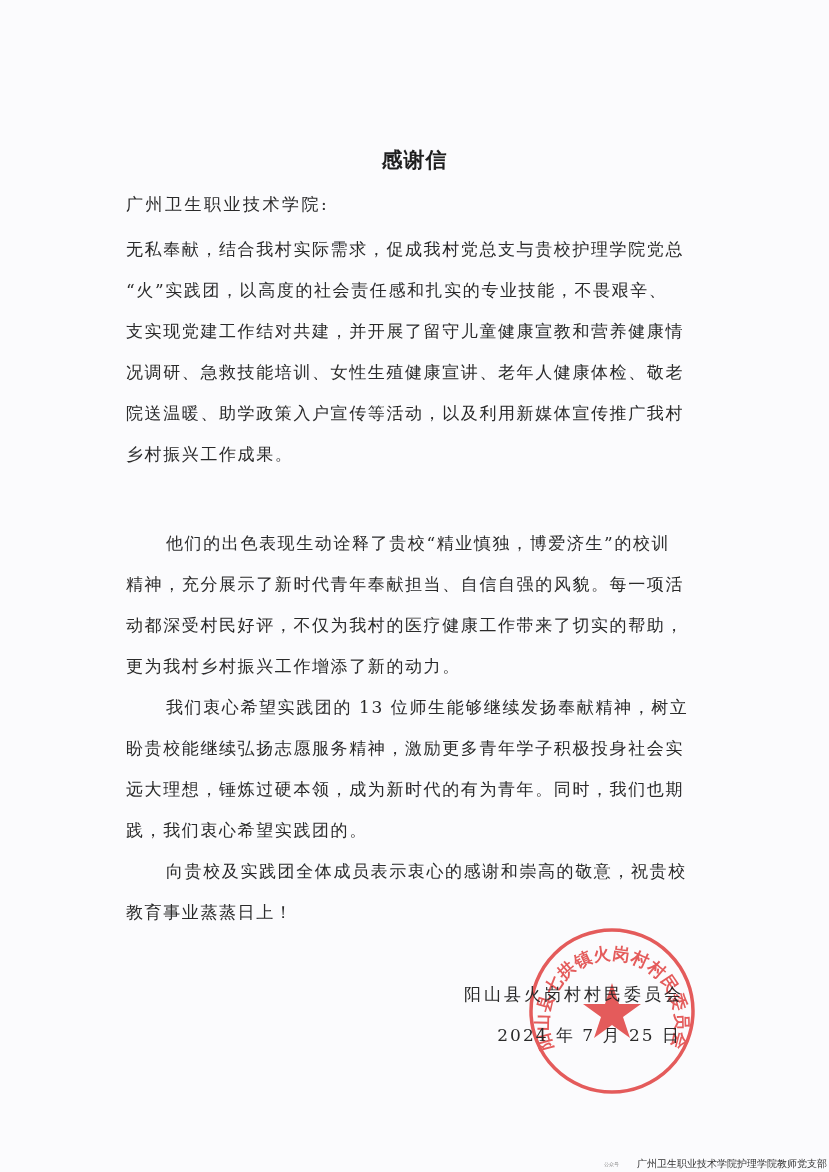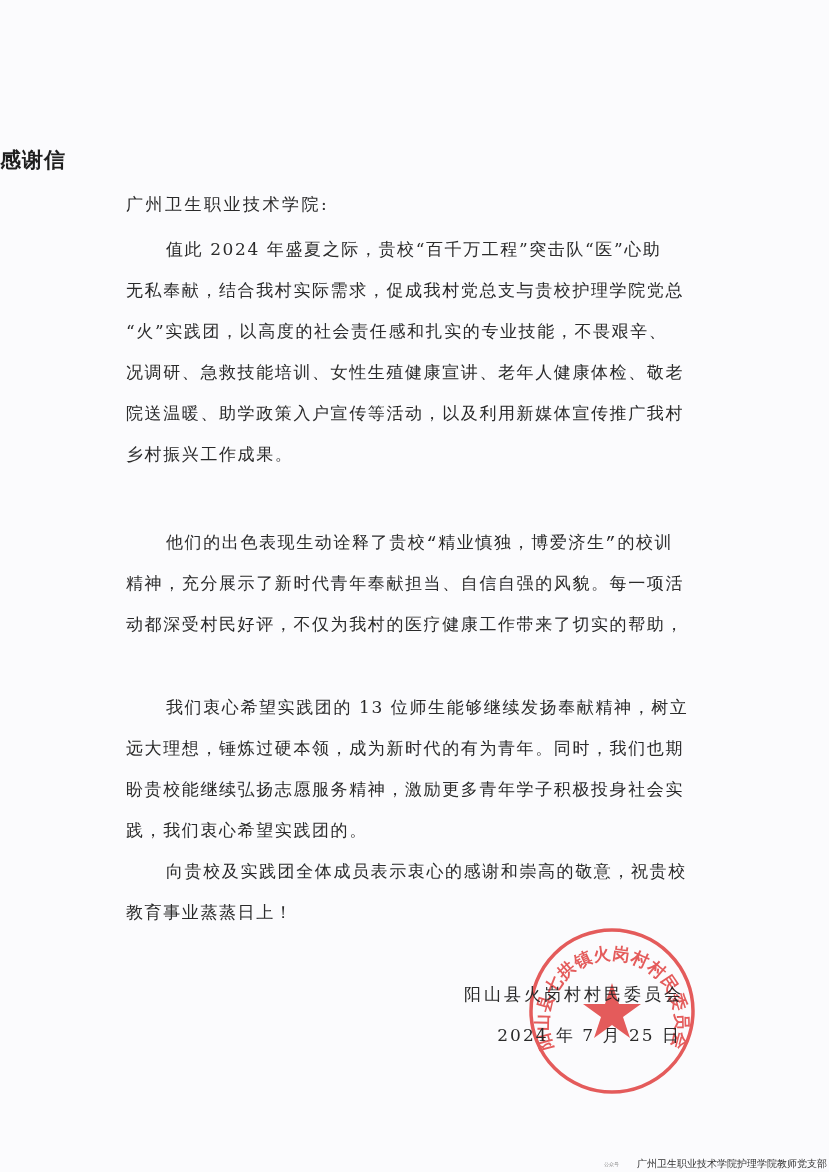--- a/index.html
+++ b/index.html
@@ -5,21 +5,21 @@
     html, body { margin: 0; padding: 0; }
     body {
       width: 829px; height: 1172px;
       background: #fbfbfd;
       position: relative; overflow: hidden;
       font-family: "DejaVu Serif", "Liberation Serif", serif;
       color: #2a2a2a;
     }
     .title {
       position: absolute; left: 0; width: 829px; top: 146px;
-      text-align: left; font-size: 21px; font-weight: bold;
+      text-align: center; font-size: 21px; font-weight: bold;
       font-family: "DejaVu Sans", sans-serif; letter-spacing: 1px;
       color: #1e1e1e;
     }
     .salutation {
       position: absolute; left: 126px; top: 193px;
       font-size: 17px; letter-spacing: 2.5px;
     }
     .body-text {
       position: absolute; left: 126px; width: 572px;
       font-size: 17px; line-height: 41px;
@@ -49,38 +49,39 @@
     }
   </style>
 </head>
 <body>
 
 <div class="title">感谢信</div>
 
 <div class="salutation">广州卫生职业技术学院:</div>
 
 <div class="body-text" style="top:229px;">
-  <span class="line indent">值此 2024 年盛夏之际，贵校“百千万工程”突击队“医”心助</span>
   <span class="line">无私奉献，结合我村实际需求，促成我村党总支与贵校护理学院党总</span>
   <span class="line">“火”实践团，以高度的社会责任感和扎实的专业技能，不畏艰辛、</span>
+  <span class="line">支实现党建工作结对共建，并开展了留守儿童健康宣教和营养健康情</span>
   <span class="line">况调研、急救技能培训、女性生殖健康宣讲、老年人健康体检、敬老</span>
   <span class="line">院送温暖、助学政策入户宣传等活动，以及利用新媒体宣传推广我村</span>
   <span class="line">乡村振兴工作成果。</span>
 </div>
 
-<div class="body-text" style="top:523px;font-family:Liberation Mono, monospace;">
+<div class="body-text" style="top:523px;">
   <span class="line indent">他们的出色表现生动诠释了贵校“精业慎独，博爱济生”的校训</span>
   <span class="line">精神，充分展示了新时代青年奉献担当、自信自强的风貌。每一项活</span>
   <span class="line">动都深受村民好评，不仅为我村的医疗健康工作带来了切实的帮助，</span>
+  <span class="line">更为我村乡村振兴工作增添了新的动力。</span>
 </div>
 
 <div class="body-text" style="top:687px;">
   <span class="line indent">我们衷心希望实践团的 13 位师生能够继续发扬奉献精神，树立</span>
+  <span class="line">盼贵校能继续弘扬志愿服务精神，激励更多青年学子积极投身社会实</span>
   <span class="line">远大理想，锤炼过硬本领，成为新时代的有为青年。同时，我们也期</span>
-  <span class="line">盼贵校能继续弘扬志愿服务精神，激励更多青年学子积极投身社会实</span>
   <span class="line">践，我们衷心希望实践团的。</span>
 </div>
 
 <div class="body-text" style="top:851px;">
   <span class="line indent">向贵校及实践团全体成员表示衷心的感谢和崇高的敬意，祝贵校</span>
   <span class="line">教育事业蒸蒸日上！</span>
 </div>
 
 <svg class="seal" viewBox="0 0 170 170">
   <defs>

